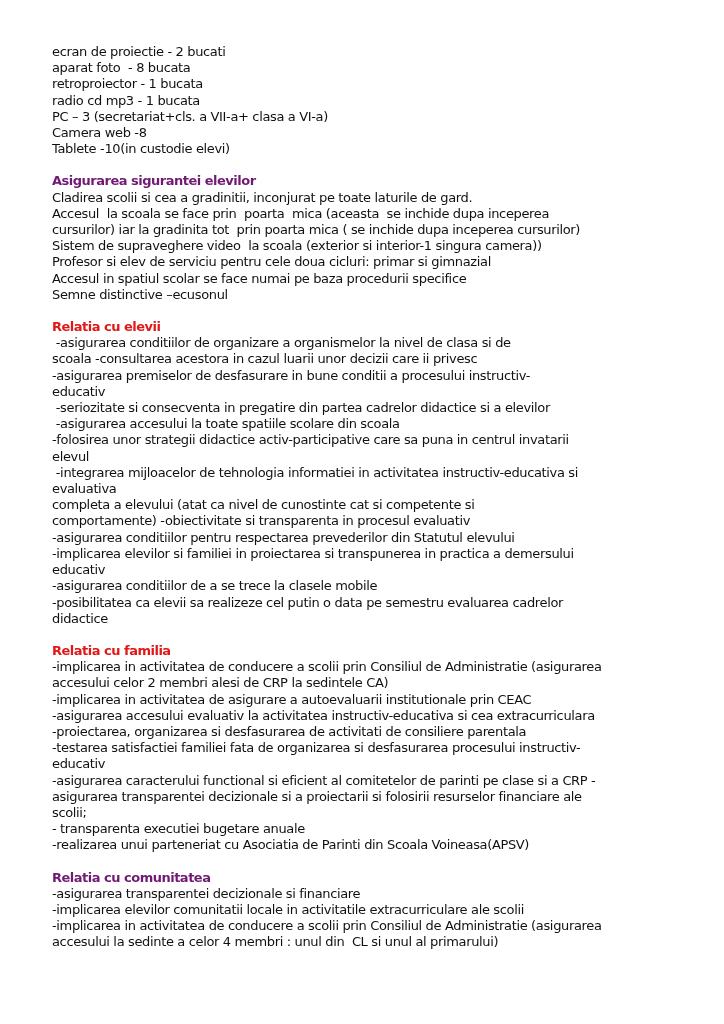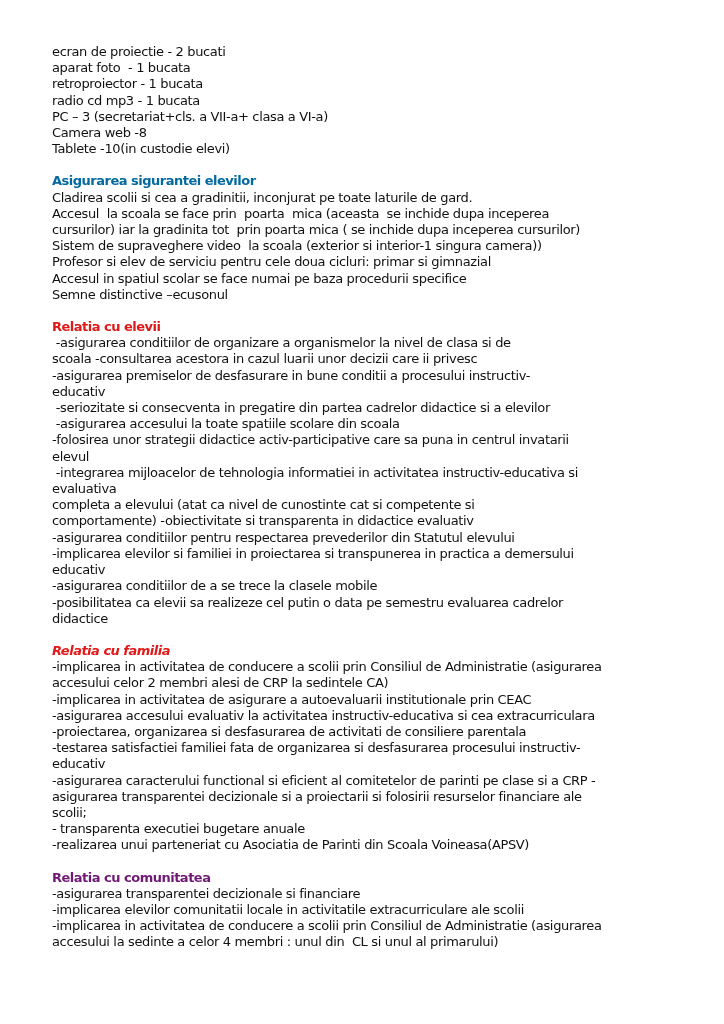--- a/index.html
+++ b/index.html
@@ -13,30 +13,30 @@
     .line { white-space: pre; }
     .heading { color: #e01818; font-weight: bold; letter-spacing: -0.5px; }
     .section { margin-top: 16px; }
   </style>
 </head>
 <body>
 
 <div class="page" style="color: rgb(17, 17, 17);">
   <div>
     <div class="line">ecran de proiectie - 2 bucati</div>
-    <div class="line">aparat foto  - 1 bucata</div>
+    <div class="line">aparat foto  - 8 bucata</div>
     <div class="line">retroproiector - 1 bucata</div>
     <div class="line">radio cd mp3 - 1 bucata</div>
     <div class="line">PC – 3 (secretariat+cls. a VII-a+ clasa a VI-a)</div>
     <div class="line">Camera web -8</div>
     <div class="line">Tablete -10(in custodie elevi)</div>
   </div>
 
   <div class="section">
-    <div class="line heading" style="color: #0369a1;">Asigurarea sigurantei elevilor</div>
+    <div class="line heading" style="color: #701a75;">Asigurarea sigurantei elevilor</div>
     <div class="line">Cladirea scolii si cea a gradinitii, inconjurat pe toate laturile de gard.</div>
     <div class="line">Accesul  la scoala se face prin  poarta  mica (aceasta  se inchide dupa inceperea</div>
     <div class="line">cursurilor) iar la gradinita tot  prin poarta mica ( se inchide dupa inceperea cursurilor)</div>
     <div class="line">Sistem de supraveghere video  la scoala (exterior si interior-1 singura camera))</div>
     <div class="line">Profesor si elev de serviciu pentru cele doua cicluri: primar si gimnazial</div>
     <div class="line">Accesul in spatiul scolar se face numai pe baza procedurii specifice</div>
     <div class="line">Semne distinctive –ecusonul</div>
   </div>
 
   <div class="section">
@@ -45,31 +45,31 @@
     <div class="line">scoala -consultarea acestora in cazul luarii unor decizii care ii privesc</div>
     <div class="line">-asigurarea premiselor de desfasurare in bune conditii a procesului instructiv-</div>
     <div class="line">educativ</div>
     <div class="line"> -seriozitate si consecventa in pregatire din partea cadrelor didactice si a elevilor</div>
     <div class="line"> -asigurarea accesului la toate spatiile scolare din scoala</div>
     <div class="line">-folosirea unor strategii didactice activ-participative care sa puna in centrul invatarii</div>
     <div class="line">elevul</div>
     <div class="line"> -integrarea mijloacelor de tehnologia informatiei in activitatea instructiv-educativa si</div>
     <div class="line">evaluativa</div>
     <div class="line">completa a elevului (atat ca nivel de cunostinte cat si competente si</div>
-    <div class="line">comportamente) -obiectivitate si transparenta in didactice evaluativ</div>
+    <div class="line">comportamente) -obiectivitate si transparenta in procesul evaluativ</div>
     <div class="line">-asigurarea conditiilor pentru respectarea prevederilor din Statutul elevului</div>
     <div class="line">-implicarea elevilor si familiei in proiectarea si transpunerea in practica a demersului</div>
     <div class="line">educativ</div>
     <div class="line">-asigurarea conditiilor de a se trece la clasele mobile</div>
     <div class="line">-posibilitatea ca elevii sa realizeze cel putin o data pe semestru evaluarea cadrelor</div>
     <div class="line">didactice</div>
   </div>
 
   <div class="section">
-    <div class="line heading" style="color: rgb(224, 24, 24); font-style: italic;">Relatia cu familia</div>
+    <div class="line heading" style="color: rgb(224, 24, 24);">Relatia cu familia</div>
     <div class="line">-implicarea in activitatea de conducere a scolii prin Consiliul de Administratie (asigurarea</div>
     <div class="line">accesului celor 2 membri alesi de CRP la sedintele CA)</div>
     <div class="line">-implicarea in activitatea de asigurare a autoevaluarii institutionale prin CEAC</div>
     <div class="line">-asigurarea accesului evaluativ la activitatea instructiv-educativa si cea extracurriculara</div>
     <div class="line">-proiectarea, organizarea si desfasurarea de activitati de consiliere parentala</div>
     <div class="line">-testarea satisfactiei familiei fata de organizarea si desfasurarea procesului instructiv-</div>
     <div class="line">educativ</div>
     <div class="line">-asigurarea caracterului functional si eficient al comitetelor de parinti pe clase si a CRP -</div>
     <div class="line">asigurarea transparentei decizionale si a proiectarii si folosirii resurselor financiare ale</div>
     <div class="line">scolii;</div>

